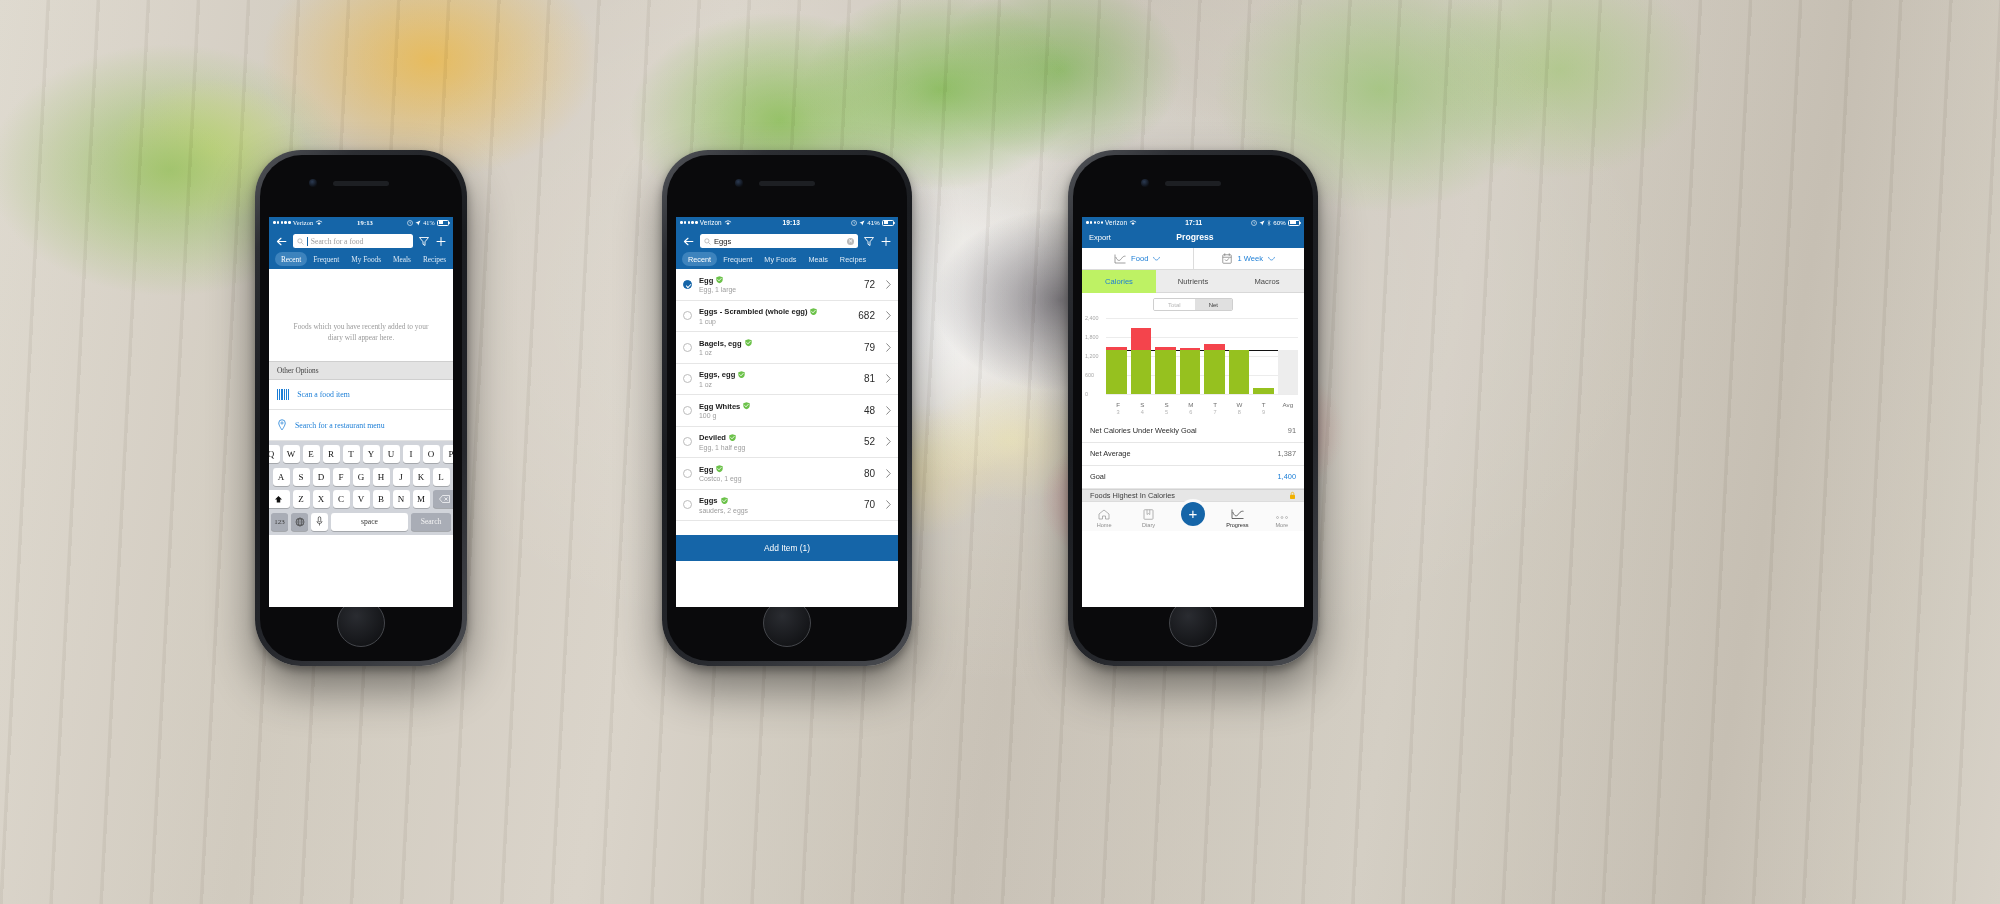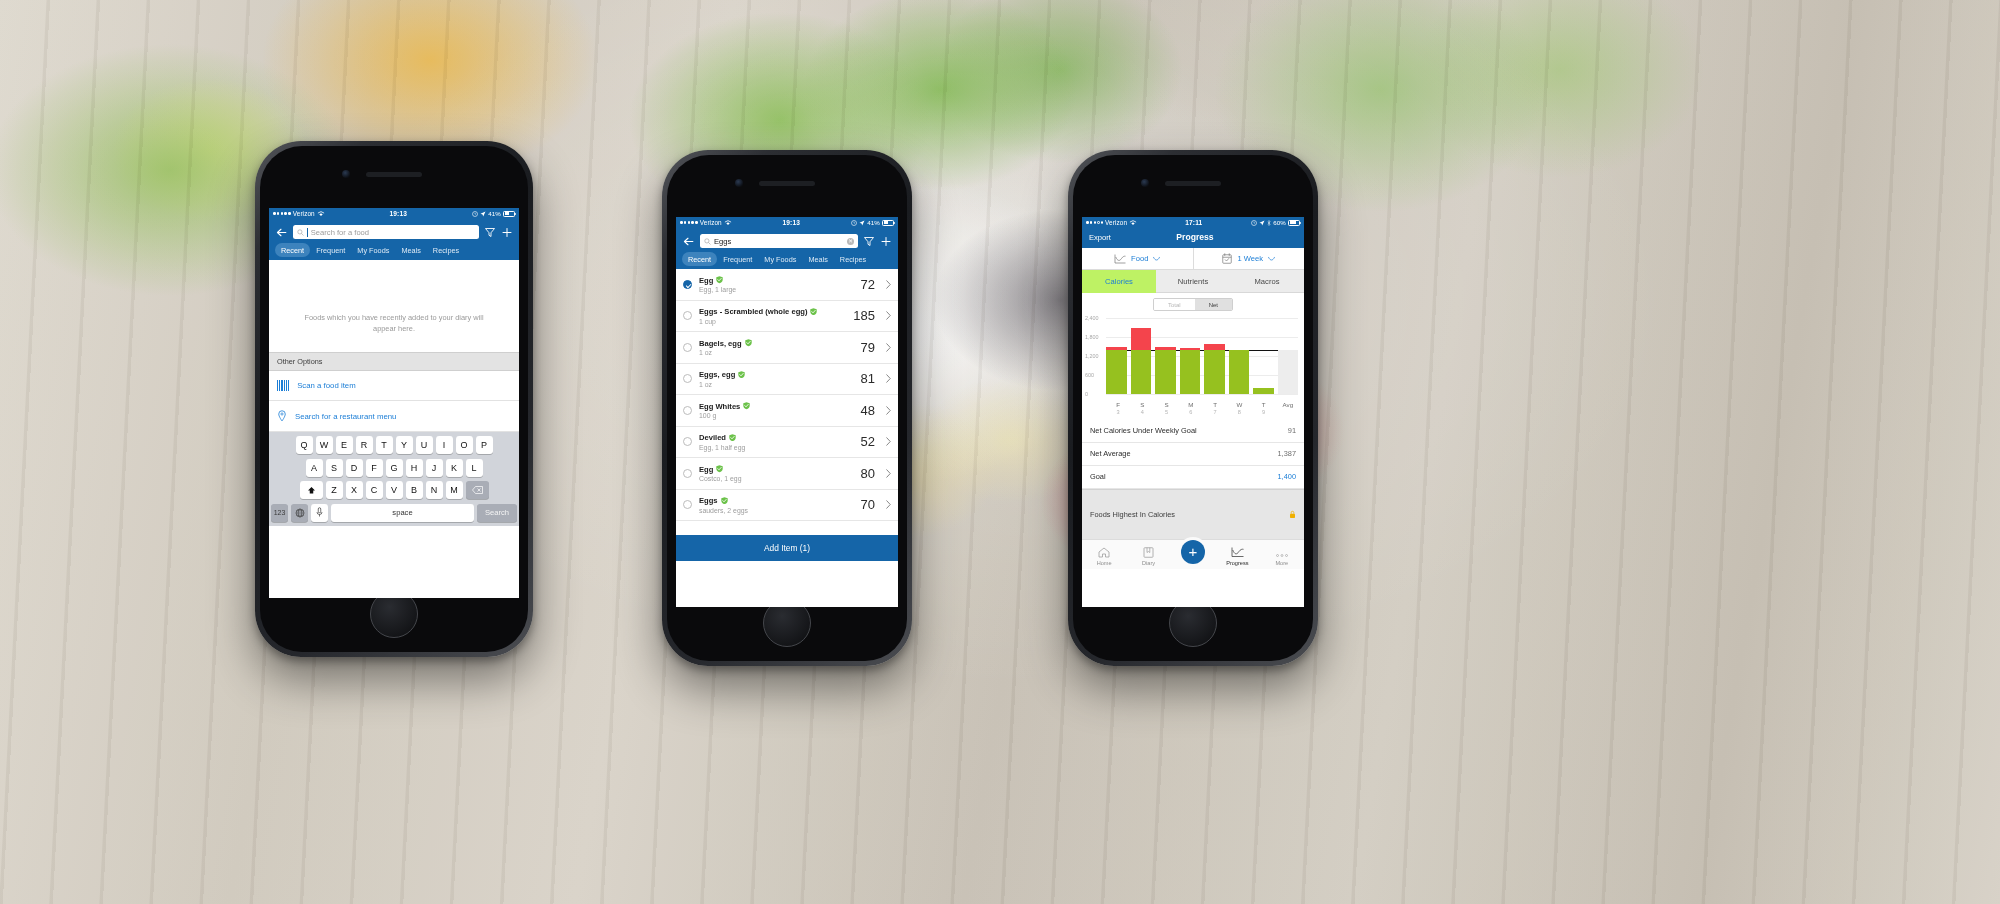--- a/index.html
+++ b/index.html
@@ -177,21 +177,21 @@
   .radio.on { background: #1565a8; border-color: #1565a8; position: relative; }
   .radio.on::after {
     content: ""; position: absolute; left: 2px; top: 3.2px;
     width: 3.6px; height: 1.6px; border-left: 1.2px solid #fff; border-bottom: 1.2px solid #fff;
     transform: rotate(-45deg);
   }
   .food-main { flex: 1; min-width: 0; }
   .food-name { font-size: 7.6px; color: #1c1c1c; font-weight: bold; display: flex; align-items: center; gap: 3px; }
   .verified { width: 7px; height: 7.5px; flex: none; }
   .food-sub { font-size: 6.9px; color: #9d9d9d; margin-top: 1.5px; }
-  .food-cal { font-size: 13px; color: #2b2b2b; margin-right: 4px; margin-left: 16px; }
+  .food-cal { font-size: 10px; color: #2b2b2b; margin-right: 4px; margin-left: 16px; }
   .chev { width: 5px; height: 9px; flex: none; }
   .add-bar {
     background: #1565a8; color: #fff; text-align: center;
     font-size: 8.4px; padding: 8px 0; font-weight: 500;
   }
 
   
   .p3-title { background: #1565a8; color: #fff; display: flex; align-items: center; padding: 4px 7px 6px 7px; }
   .p3-title .left { font-size: 7.6px; }
   .p3-title .mid { flex: 1; text-align: center; font-size: 8.6px; font-weight: bold; margin-left: -18px; }
@@ -230,21 +230,21 @@
 
   .stat-row {
     display: flex; align-items: center; justify-content: space-between;
     padding: 6.5px 8px; font-size: 7.4px; color: #2b2b2b;
     border-bottom: .5px solid #e6e6e6; background: #fff;
   }
   .stat-row .v { color: #6e6e6e; text-align: center; }
   .stat-row .v.blue { color: #1c7ed6; }
   .locked-row {
     display: flex; align-items: center; justify-content: space-between;
-    background: #e6e6e6; padding: 20px 8px; font-size: 7.4px; color: #3c3c3c;
+    background: #e6e6e6; padding: 1px 8px; font-size: 7.4px; color: #3c3c3c;
     border-top: .5px solid #d2d2d2;
   }
   .tabbar {
     display: flex; align-items: flex-end; justify-content: space-around;
     background: #fafafa; border-top: .5px solid #dcdcdc; height: 30px; padding-bottom: 3px;
     position: relative;
   }
   .tb-item { display: flex; flex-direction: column; align-items: center; gap: 1.5px; width: 34px; }
   .tb-item span { font-size: 5.6px; color: #8d8d8d; }
   .tb-item.active span { color: #2b2b2b; }
@@ -253,21 +253,21 @@
     display: flex; align-items: center; justify-content: center;
     color: #fff; font-size: 15px; line-height: 1;
     box-shadow: 0 0 0 3px #fafafa; margin-bottom: 2px;
   }
 </style>
 </head>
 <body>
 
 <div id="bg"></div>
 
-<div class="phone" style="left:255px; top:141px; width:278px; height:516px;">
+<div class="phone" style="left:255px; top:150px; width:212px; height:516px;font-family:Liberation Serif, serif;">
   <div class="phone-inner">
     <div class="camera"></div>
     <div class="speaker"></div>
     <div class="home-btn"></div>
 
     <div class="screen">
 
       <div class="statusbar">
         <div class="sb-left">
           <span class="dots">
@@ -515,21 +515,21 @@
           <div class="food-main">
             <div class="food-name">
               <span>Eggs - Scrambled (whole egg)</span>
               <svg class="verified" viewBox="0 0 14 15">
                 <path d="M7 .6 L13.4 2.6 V7.4 C13.4 11 10.6 13.4 7 14.4 C3.4 13.4 .6 11 .6 7.4 V2.6 Z" fill="#6cc24a"></path>
                 <path d="M3.6 7.2 L6 9.6 L10.4 4.8" stroke="#fff" stroke-width="1.7" fill="none" stroke-linecap="round" stroke-linejoin="round"></path>
               </svg>
             </div>
             <div class="food-sub">1 cup</div>
           </div>
-          <div class="food-cal">185</div>
+          <div class="food-cal">682</div>
           <svg class="chev" viewBox="0 0 10 18">
               <path d="M1.5 1.5 L8.5 9 L1.5 16.5" stroke="#6b6b6b" stroke-width="1.6" fill="none" stroke-linecap="round"></path>
             </svg>
         </div>
 
         <div class="food-row">
           <div class="radio"></div>
           <div class="food-main">
             <div class="food-name">
               <span>Bagels, egg</span>

